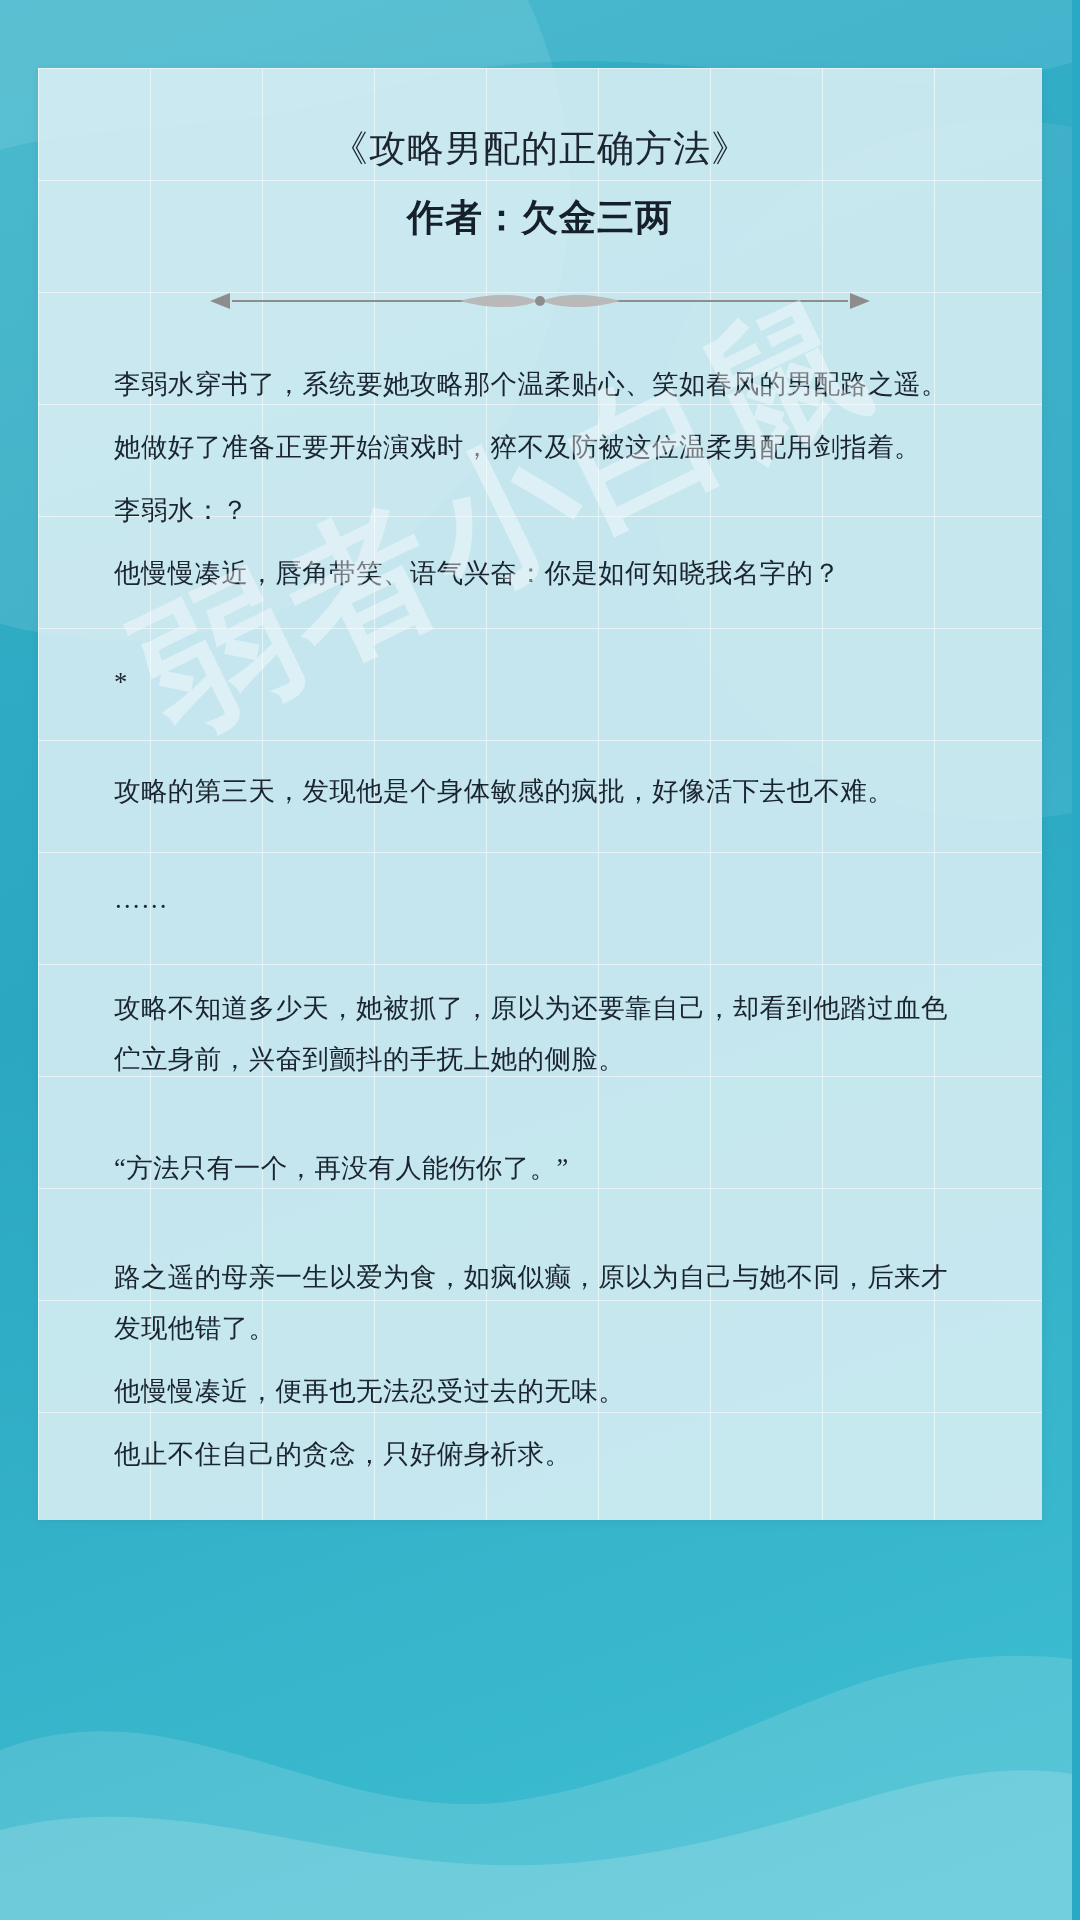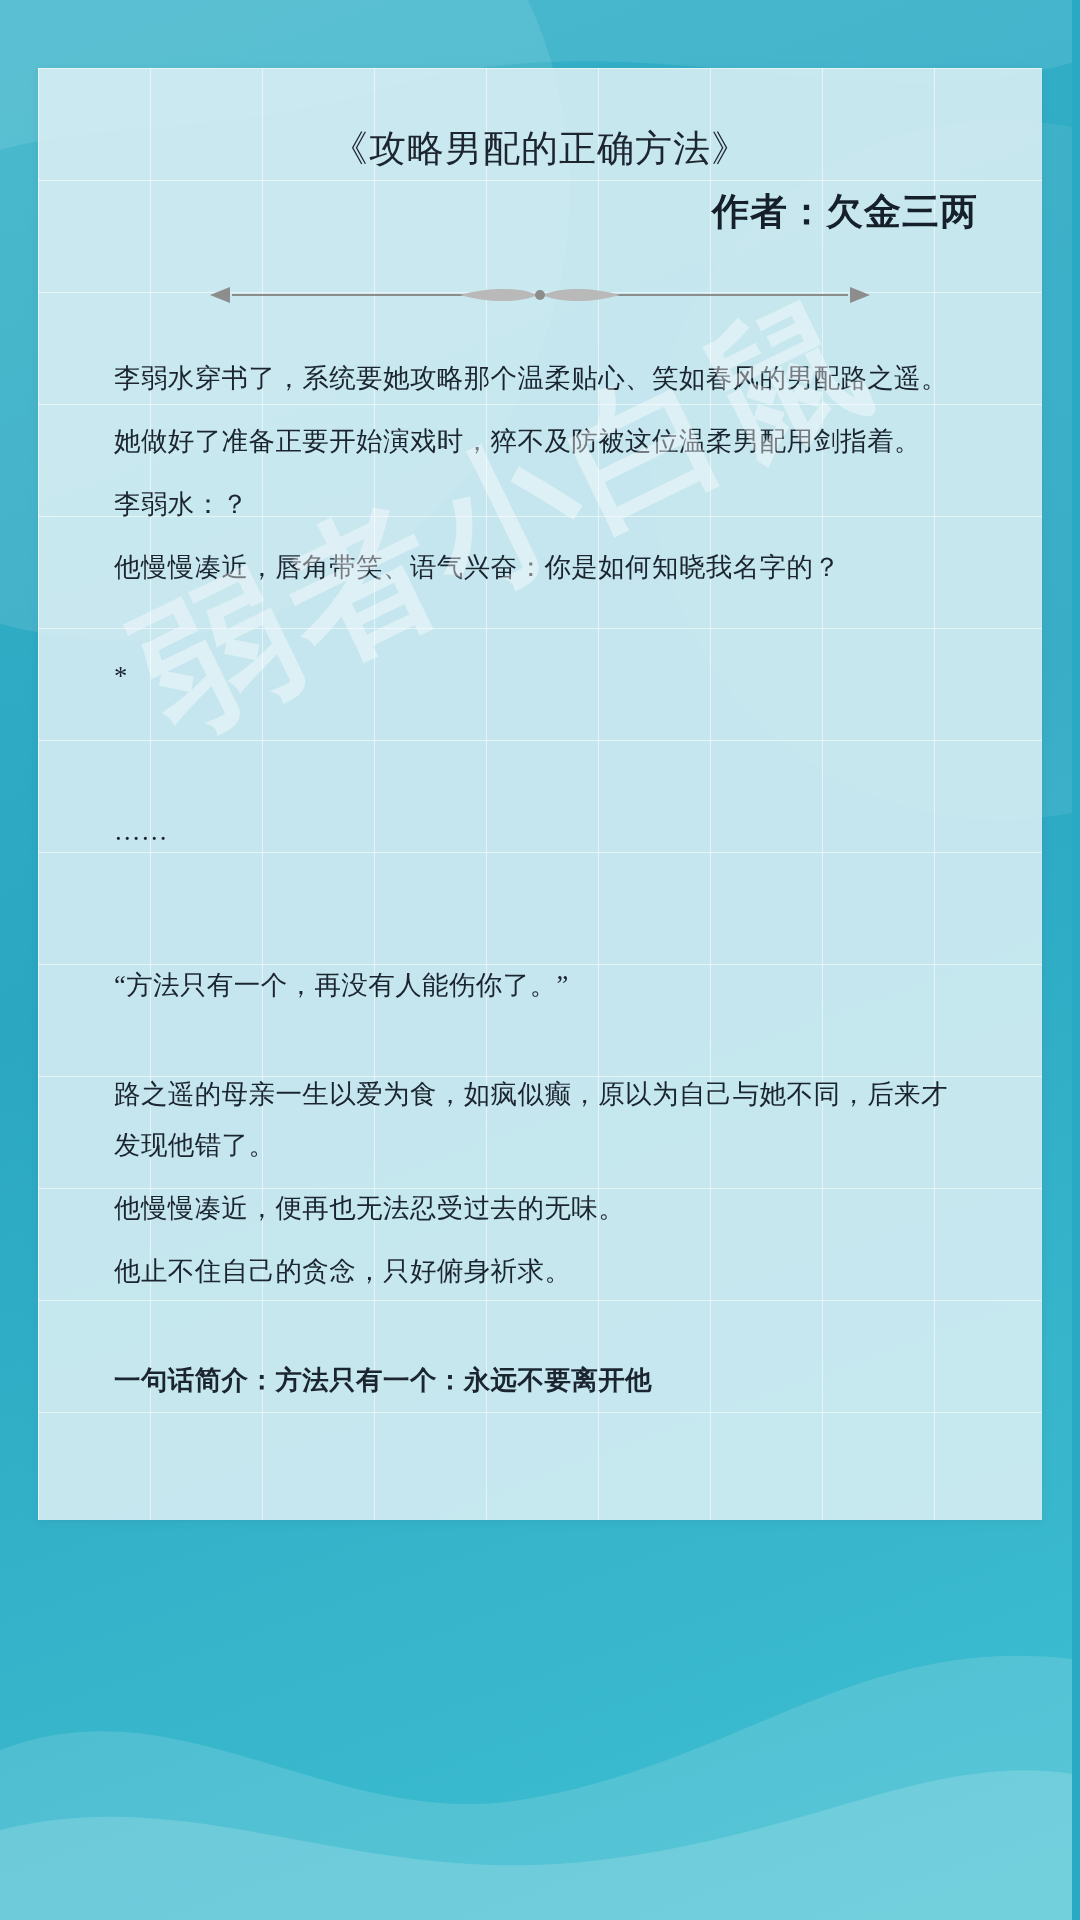--- a/index.html
+++ b/index.html
@@ -85,27 +85,27 @@
   }
 
   .title {
     text-align: center;
     font-size: 37px;
     line-height: 1.45;
     color: #1d2630;
     letter-spacing: 1px;
   }
   .author {
-    text-align: right;
+    text-align: center;
     font-size: 37px;
     font-weight: bold;
     line-height: 1.5;
     color: #16202b;
     letter-spacing: 1px;
-    margin-top: 8px;
+    margin-top: 14px;
   }
 
   .divider {
     margin: 44px auto 0 auto;
     width: 660px;
     height: 24px;
     position: relative;
   }
 
   .body-text {
@@ -183,23 +183,25 @@
       </div>
 
       <div class="body-text">
         <p>李弱水穿书了，系统要她攻略那个温柔贴心、笑如春风的男配路之遥。</p>
         <p>她做好了准备正要开始演戏时，猝不及防被这位温柔男配用剑指着。</p>
         <p>李弱水：？</p>
         <p>他慢慢凑近，唇角带笑、语气兴奋：你是如何知晓我名字的？</p>
         <p class="blank"></p>
         <p>*</p>
         <p class="blank"></p>
+        <p>攻略的第三天，发现他是个身体敏感的疯批，好像活下去也不难。</p>
         <p class="blank"></p>
         <p>……</p>
         <p class="blank"></p>
+        <p>攻略不知道多少天，她被抓了，原以为还要靠自己，却看到他踏过血色伫立身前，兴奋到颤抖的手抚上她的侧脸。</p>
         <p class="blank"></p>
         <p>“方法只有一个，再没有人能伤你了。”</p>
         <p class="blank"></p>
         <p>路之遥的母亲一生以爱为食，如疯似癫，原以为自己与她不同，后来才发现他错了。</p>
         <p>他慢慢凑近，便再也无法忍受过去的无味。</p>
         <p>他止不住自己的贪念，只好俯身祈求。</p>
         <p class="blank"></p>
         <p class="bold">一句话简介：方法只有一个：永远不要离开他</p>
       </div>
     </div>

